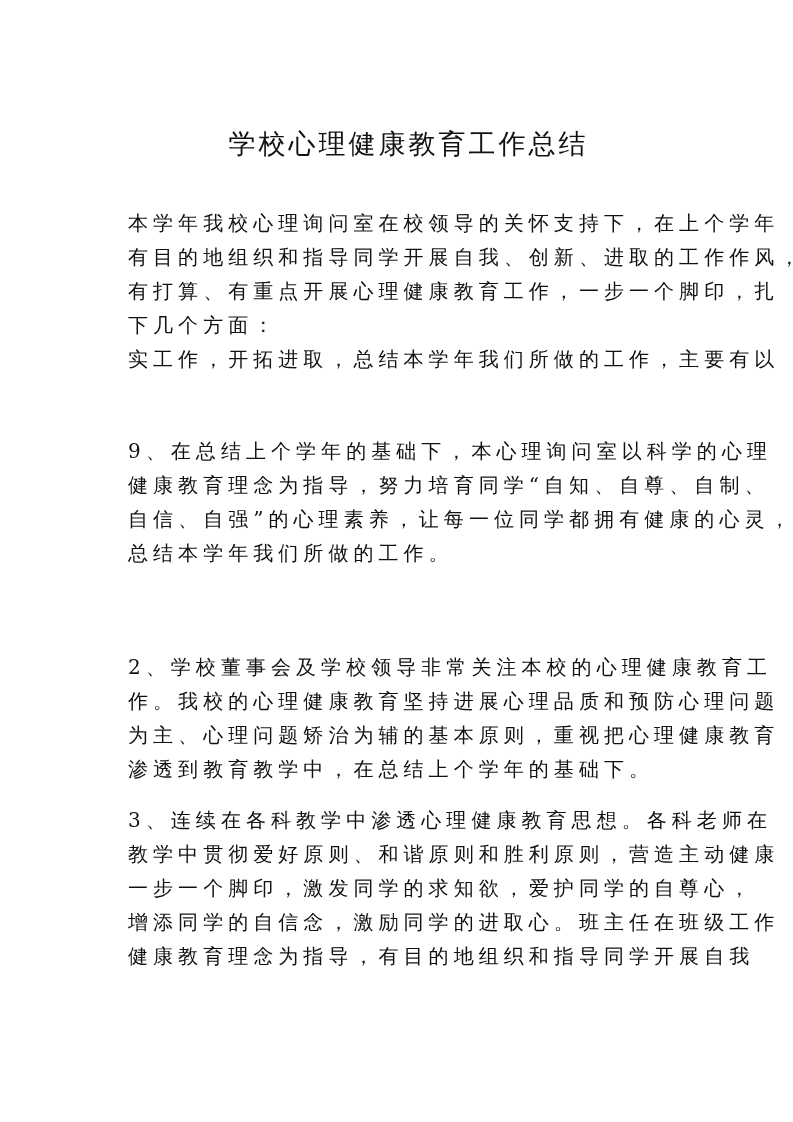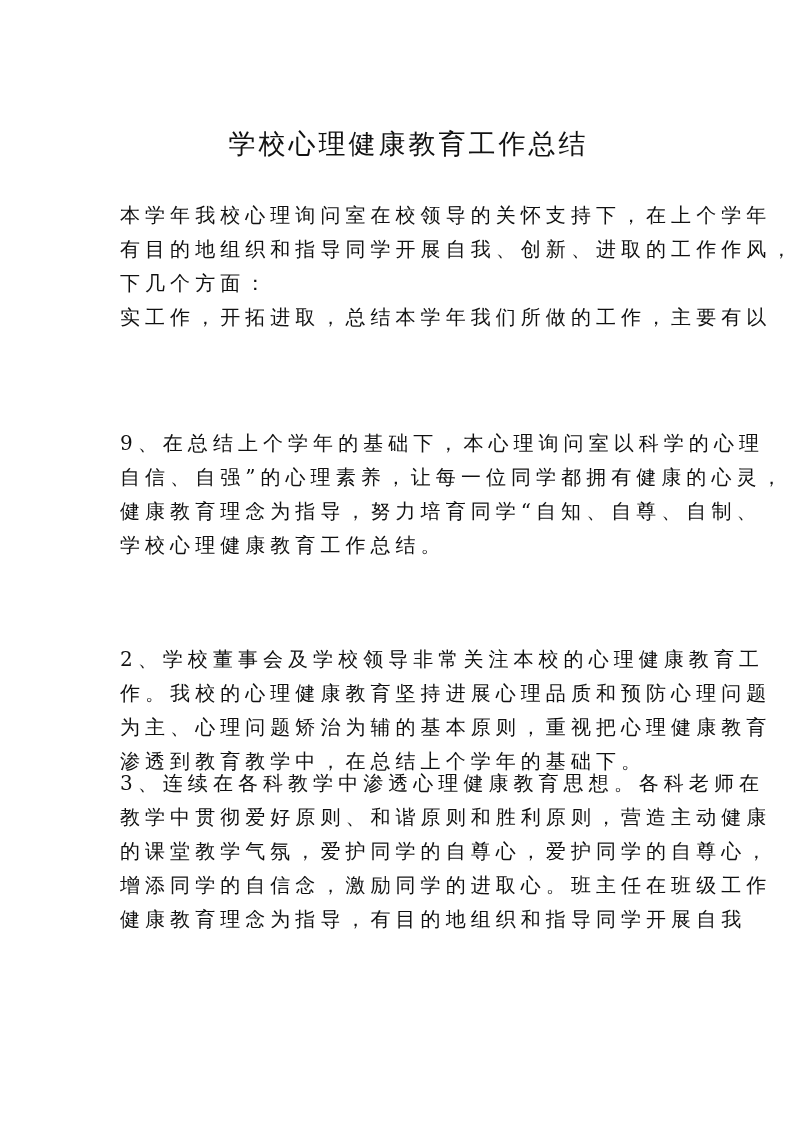--- a/index.html
+++ b/index.html
@@ -31,62 +31,63 @@
       font-size: 27px;
       line-height: 36px;
       letter-spacing: 3px;
       font-weight: normal;
       margin: 0;
     }
     .para {
       position: absolute;
       left: 120px;
       width: 560px;
-      margin: 0;
+      margin: 8px;
     }
     .line {
       display: block;
       height: 34px;
       line-height: 34px;
       font-size: 20px;
       letter-spacing: 5.05px;
       white-space: nowrap;
     }
     #p0 { top: 198px; }
     #p1 { top: 426px; }
     #p2 { top: 642px; }
-    #p3 { top: 766px; }
+    #p3 { top: 795px; }
   </style>
 </head>
 <body>
 
 <div class="page">
   <h1 class="title">学校心理健康教育工作总结</h1>
 
   <p class="para" id="p0">
     <span class="line">本学年我校心理询问室在校领导的关怀支持下，在上个学年</span>
     <span class="line">有目的地组织和指导同学开展自我、创新、进取的工作作风，</span>
+    <span class="line">有打算、有重点开展心理健康教育工作，一步一个脚印，扎</span>
     <span class="line">下几个方面：</span>
     <span class="line">实工作，开拓进取，总结本学年我们所做的工作，主要有以</span>
   </p>
 
   <p class="para" id="p1">
     <span class="line">9、在总结上个学年的基础下，本心理询问室以科学的心理</span>
+    <span class="line">健康教育理念为指导，努力培育同学“自知、自尊、自制、</span>
     <span class="line">自信、自强”的心理素养，让每一位同学都拥有健康的心灵，</span>
-    <span class="line">健康教育理念为指导，努力培育同学“自知、自尊、自制、</span>
-    <span class="line">学校心理健康教育工作总结。</span>
+    <span class="line">总结本学年我们所做的工作。</span>
   </p>
 
   <p class="para" id="p2">
     <span class="line">2、学校董事会及学校领导非常关注本校的心理健康教育工</span>
     <span class="line">作。我校的心理健康教育坚持进展心理品质和预防心理问题</span>
     <span class="line">为主、心理问题矫治为辅的基本原则，重视把心理健康教育</span>
     <span class="line">渗透到教育教学中，在总结上个学年的基础下。</span>
   </p>
 
   <p class="para" id="p3">
     <span class="line">3、连续在各科教学中渗透心理健康教育思想。各科老师在</span>
     <span class="line">教学中贯彻爱好原则、和谐原则和胜利原则，营造主动健康</span>
-    <span class="line">的课堂教学气氛，爱护同学的自尊心，爱护同学的自尊心，</span>
+    <span class="line">一步一个脚印，激发同学的求知欲，爱护同学的自尊心，</span>
     <span class="line">增添同学的自信念，激励同学的进取心。班主任在班级工作</span>
     <span class="line">健康教育理念为指导，有目的地组织和指导同学开展自我</span>
   </p>
 </div>
 
 </body></html>

